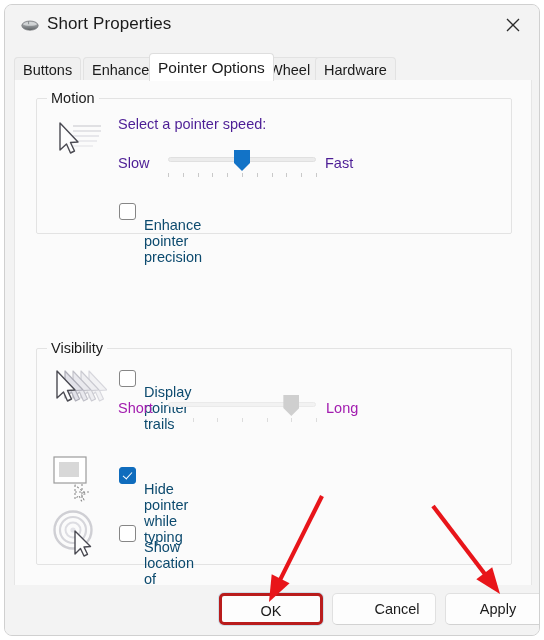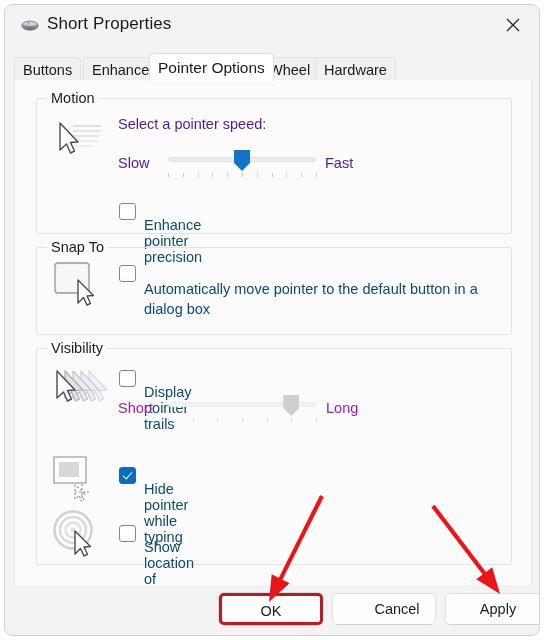--- a/index.html
+++ b/index.html
@@ -331,36 +331,20 @@
       </div>
 
       <div class="label" style="left:288px; top:56px;">Fast</div>
 
       <div class="cbrow" style="left:82px; top:104px;">
         <div class="cb"></div>
         <div class="cbtext">Enhance pointer precision</div>
       </div>
     </div>
 
-    <div id="group-snapto" class="group">
-      <div class="legend">Snap To</div>
-
-      <div class="icon" style="left:15px; top:12px;">
-        <svg width="52" height="46" viewBox="0 0 52 46">
-          <rect x="3" y="3" width="34" height="30" rx="3" fill="#eeeeee" stroke="#9a9a9a" stroke-width="1.3"></rect>
-          <rect x="4.5" y="4.5" width="31" height="27" rx="2" fill="#f7f7f7"></rect>
-          <path d="M26 20 L26 43 L31.5 37.5 L35 45 L38.5 43.3 L35 36 L41.5 35.5 Z" fill="#fdfdfd" stroke="#4a4a52" stroke-width="1.4" stroke-linejoin="round"></path>
-        </svg>
-      </div>
-
-      <div class="cbrow" style="left:82px; top:17px; width:370px;">
-        <div class="cb"></div>
-        <div class="cbtext label wrap" style="width:346px;">Automatically move pointer to the default button in a dialog box</div>
-      </div>
-    </div>
 
     <div id="group-visibility" class="group">
       <div class="legend">Visibility</div>
 
       <div class="icon" style="left:12px; top:18px;">
         <svg width="58" height="46" viewBox="0 0 58 46">
           <g>
             <path d="M40 4 L40 31 L46.5 25 L50.5 34 L54.5 32 L50.5 23.5 L58 23 Z" fill="#f2f2f4" stroke="#d6d6dc" stroke-width="1.1" stroke-linejoin="round"></path>
             <path d="M32 4 L32 31 L38.5 25 L42.5 34 L46.5 32 L42.5 23.5 L50 23 Z" fill="#eeeef1" stroke="#cacad1" stroke-width="1.1" stroke-linejoin="round"></path>
             <path d="M24 4 L24 31 L30.5 25 L34.5 34 L38.5 32 L34.5 23.5 L42 23 Z" fill="#e9e9ee" stroke="#bfbfc7" stroke-width="1.1" stroke-linejoin="round"></path>

